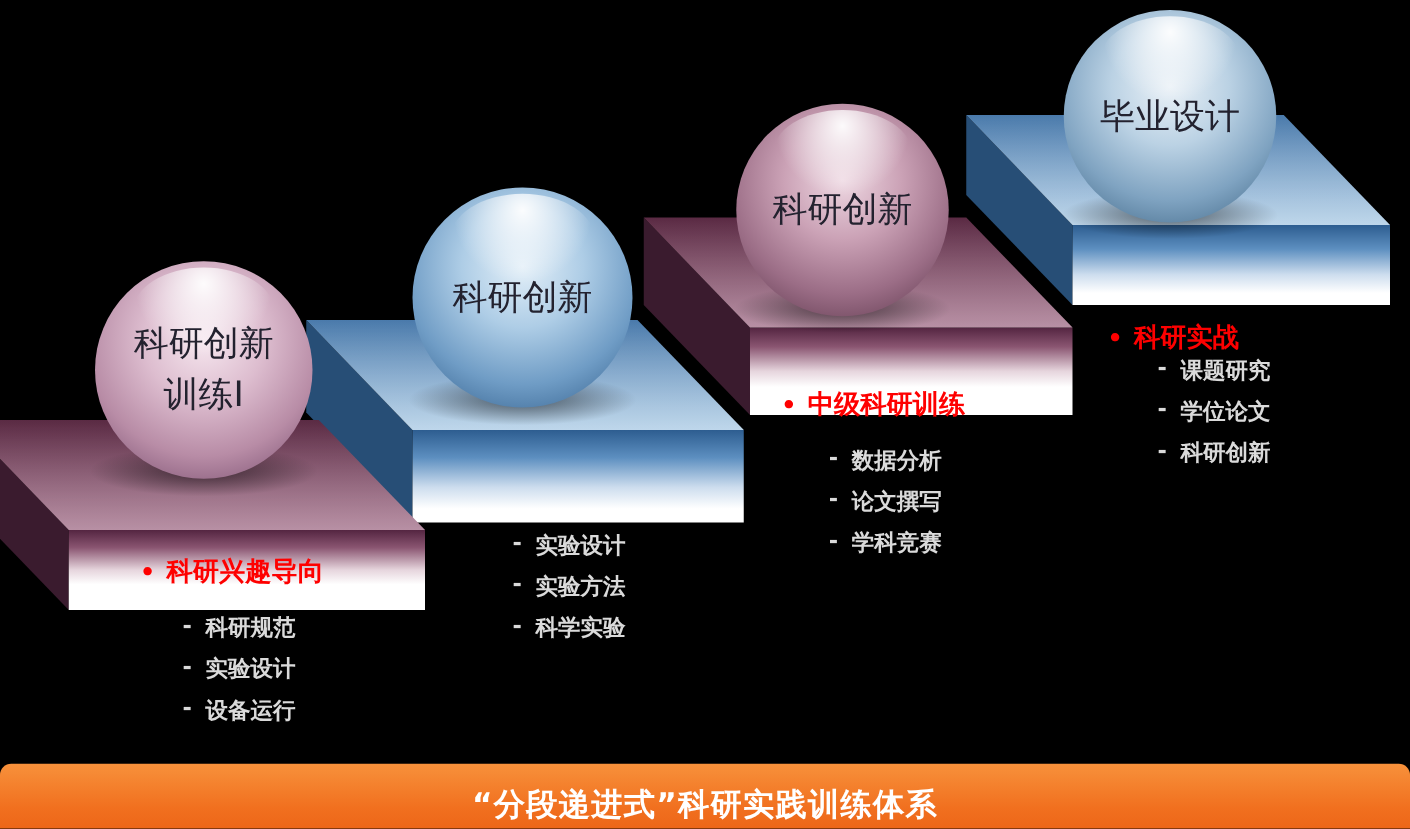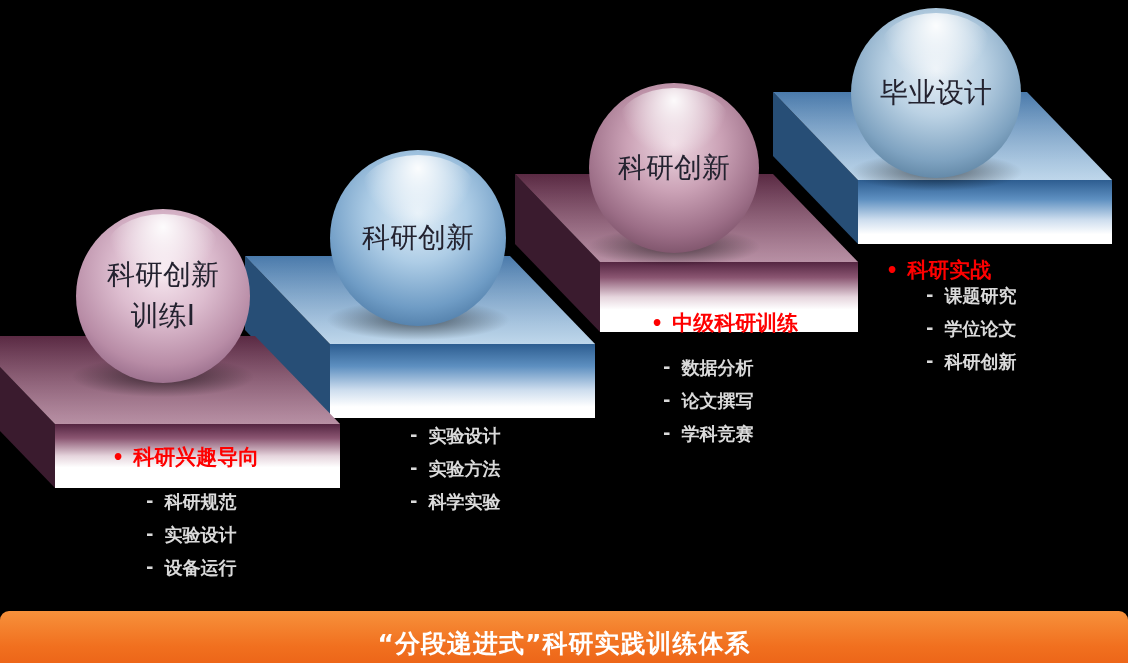--- a/index.html
+++ b/index.html
@@ -32,21 +32,21 @@
     background: radial-gradient(ellipse at center, rgba(0,0,0,0.55) 0%, rgba(0,0,0,0) 68%); }
   .shadow-1 { left: 68px;  top: 356px; width: 190px; height: 42px; }
   .shadow-2 { left: 323px; top: 299px; width: 190px; height: 42px; }
   .shadow-3 { left: 584px; top: 227px; width: 180px; height: 40px; }
   .shadow-4 { left: 846px; top: 152px; width: 180px; height: 40px; }
 
   .heading { position: absolute; z-index: 4; font-weight: bold; font-size: 21px; color: #fe0000; white-space: nowrap; }
   .heading .bullet { display: inline-block; margin-right: 9px; font-size: 19px; }
   .heading-1 { left: 112px; top: 443px; text-align: center; }
   .heading-2 { left: 372px; top: 385px; }
-  .heading-3 { left: 625px; top: 309px; margin-left: 26px; }
+  .heading-3 { left: 625px; top: 309px; }
   .heading-4 { left: 886px; top: 244px; margin-top: 12px; }
 
   .list { position: absolute; z-index: 4; font-weight: bold; font-size: 18px; color: #dadada; }
   .list .row { display: flex; gap: 11px; margin-bottom: 9px; white-space: nowrap; align-items: flex-start; }
   .list-1 { left: 146px; top: 490px; }
   .list-2 { left: 410px; top: 424px; }
   .list-3 { left: 663px; top: 356px; }
   .list-4 { left: 926px; top: 284px; }
 
   .banner {

